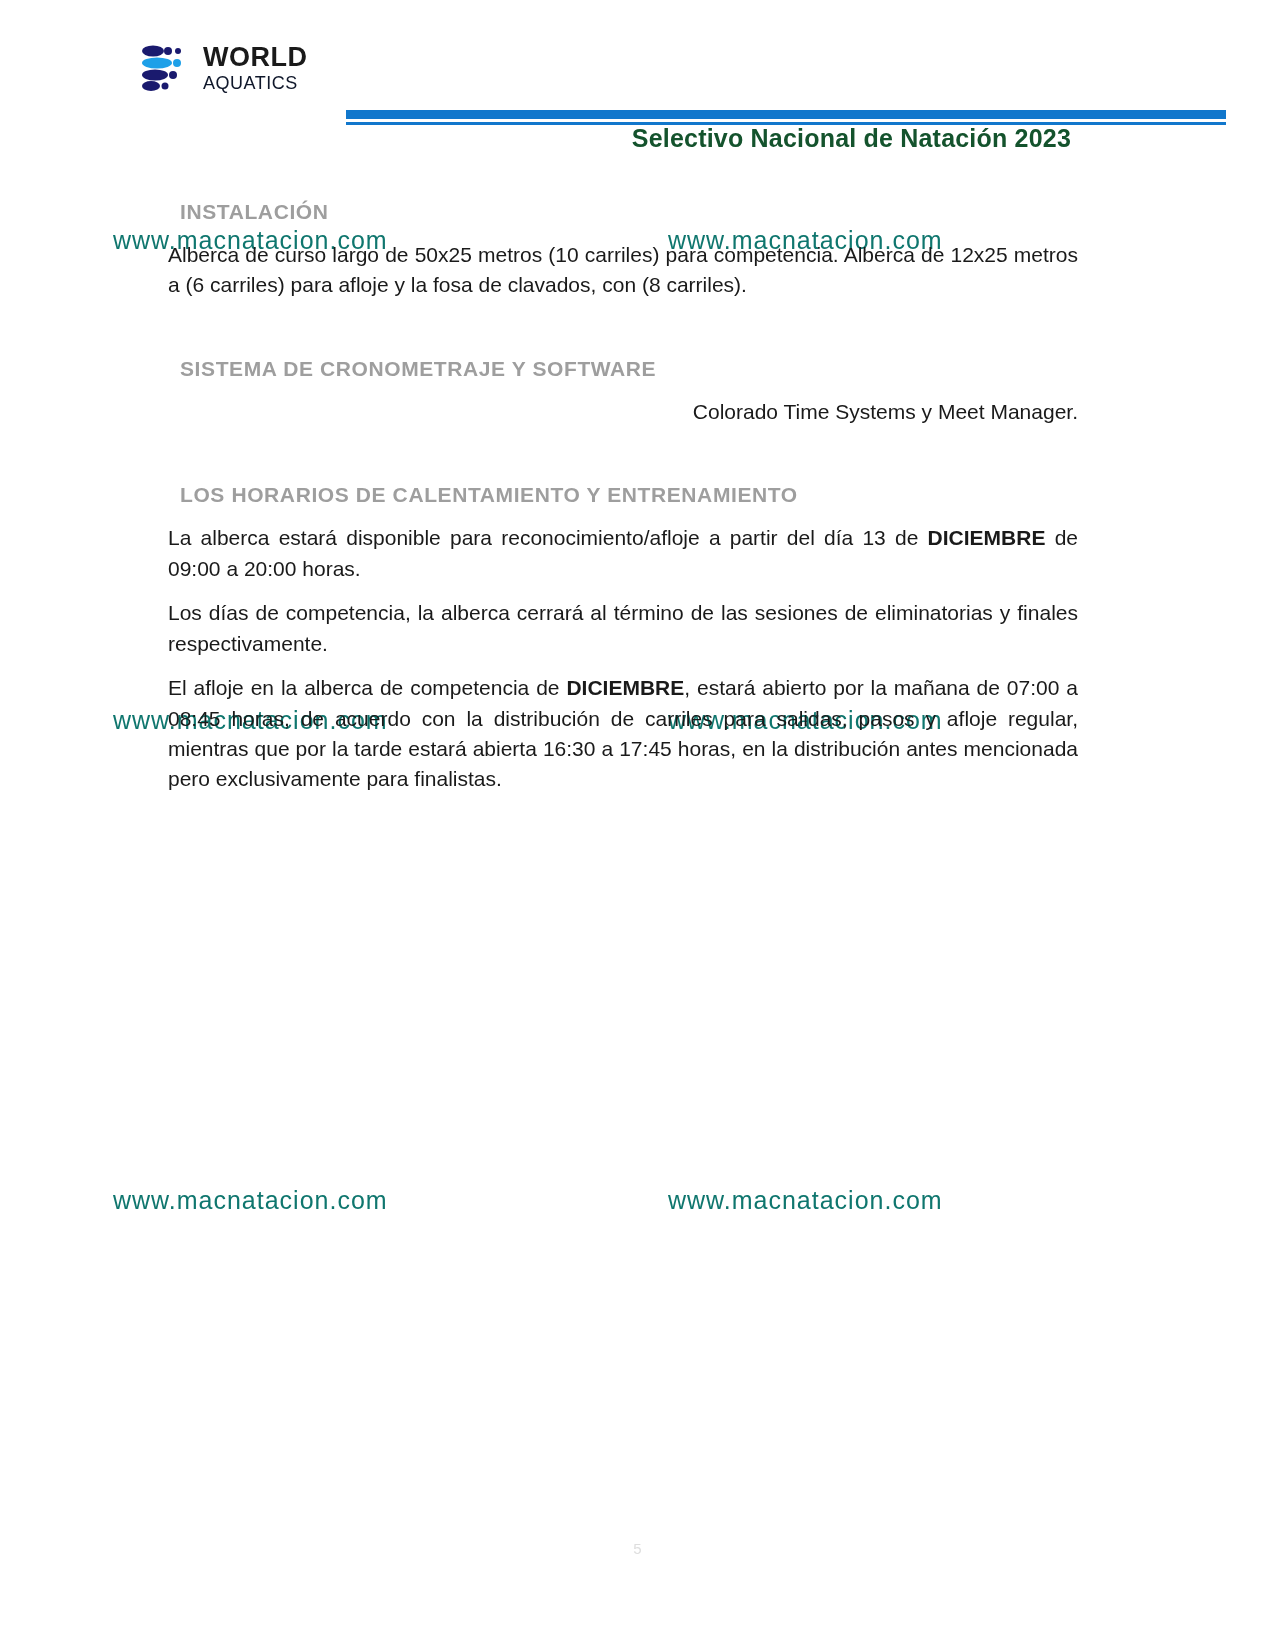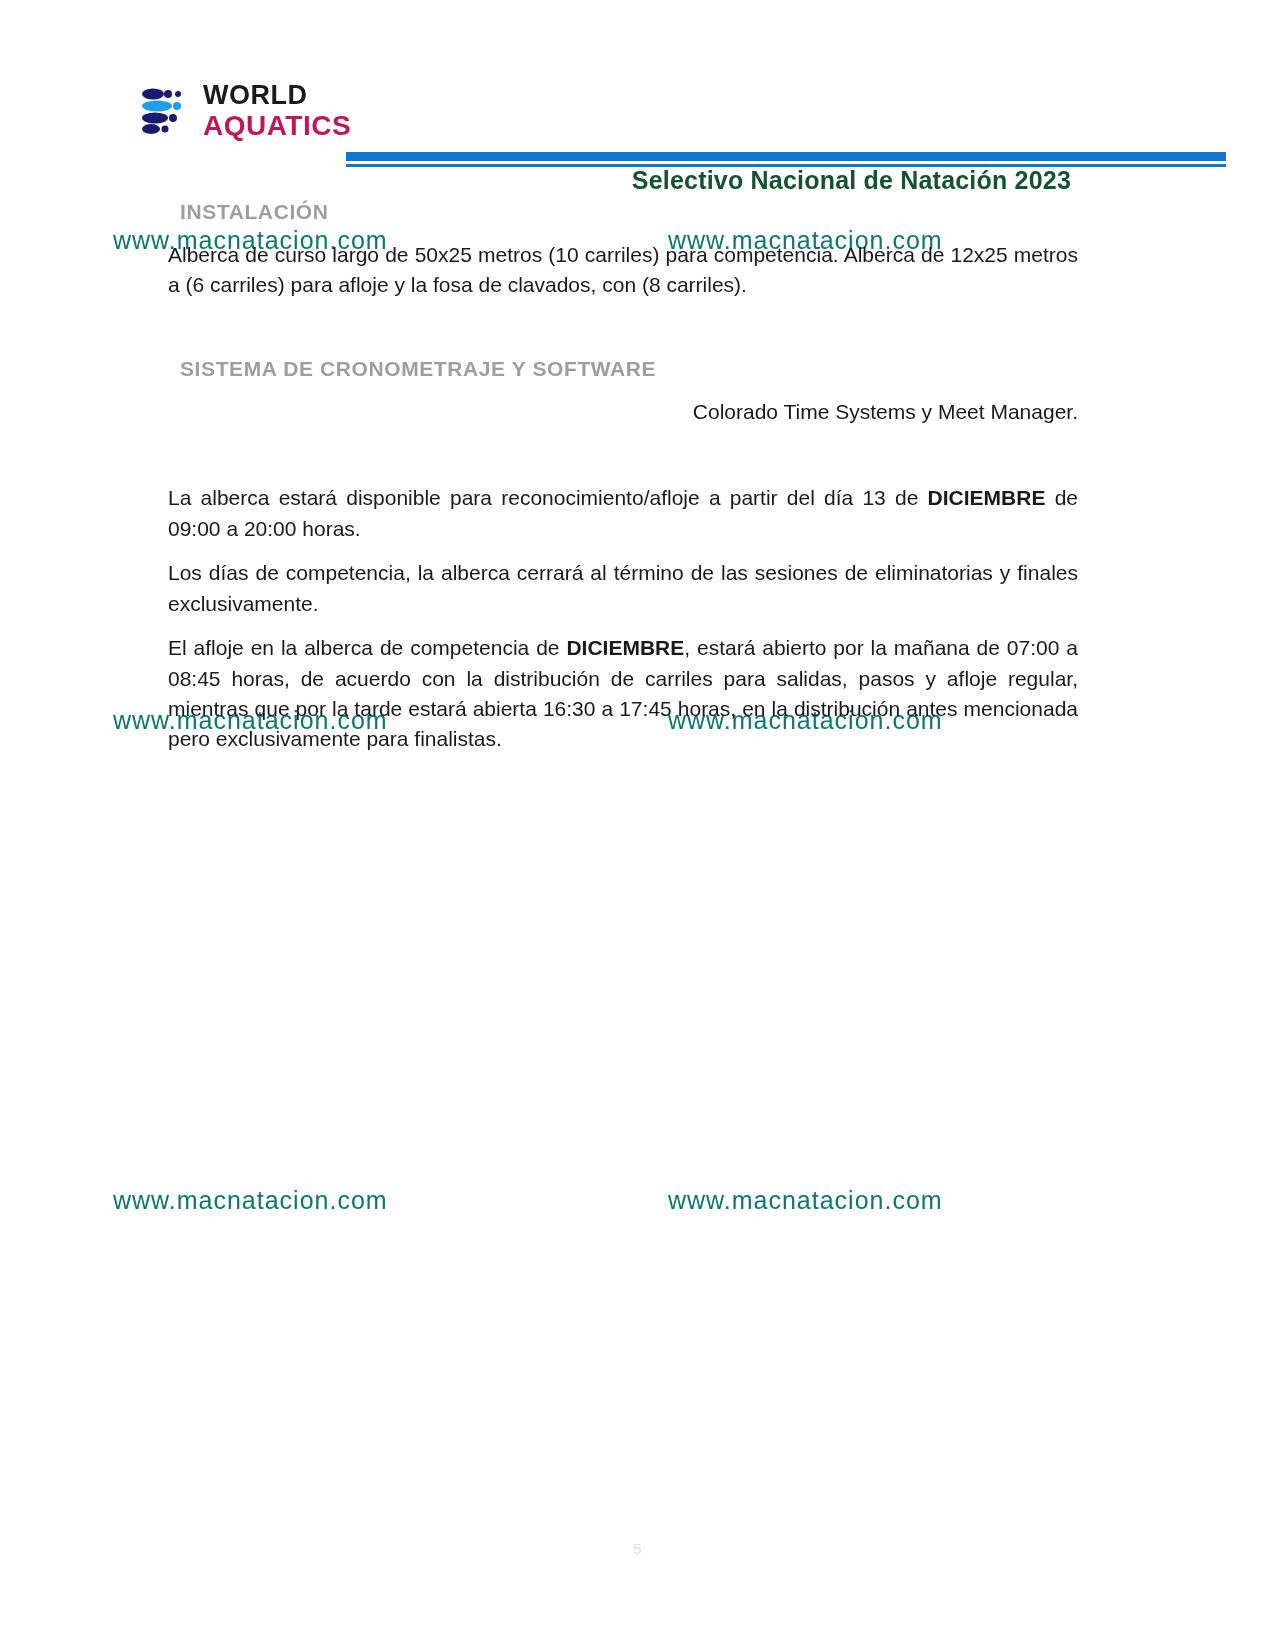--- a/index.html
+++ b/index.html
@@ -20,21 +20,20 @@
     position: relative;
     width: 1275px;
     height: 1650px;
   }
   .header {
     position: absolute;
     top: 38px;
     left: 0;
     width: 1120px;
     height: 90px;
-    margin-top: 42px;
   }
   .logo-wrap {
     position: absolute;
     left: 137px;
     top: 2px;
     display: flex;
     align-items: center;
     gap: 10px;
   }
   .logo-mark {
@@ -47,24 +46,24 @@
     flex-direction: column;
     line-height: 1;
   }
   .logo-world {
     font-size: 27px;
     font-weight: bold;
     letter-spacing: 0.5px;
     color: #1a1a1a;
   }
   .logo-aquatics {
-    font-size: 28px;
-    font-weight: bold;
+    font-size: 18px;
+    font-weight: normal;
     letter-spacing: 0.5px;
-    color: #be185d;
+    color: #0f172a;
     margin-top: 3px;
   }
   .header-rule {
     position: absolute;
     left: 346px;
     top: 72px;
     width: 880px;
     height: 9px;
     background: #1177cc;
   }
@@ -183,22 +182,23 @@
       <h2 class="section-title">INSTALACIÓN</h2>
       <p class="para">Alberca de curso largo de 50x25 metros (10 carriles) para competencia. Alberca de 12x25 metros a (6 carriles) para afloje y la fosa de clavados, con (8 carriles).</p>
     </div>
 
     <div class="block">
       <h2 class="section-title">SISTEMA DE CRONOMETRAJE Y SOFTWARE</h2>
       <p class="para nojust">Colorado Time Systems y Meet Manager.</p>
     </div>
 
     <div class="block">
+      <h2 class="section-title">LOS HORARIOS DE CALENTAMIENTO Y ENTRENAMIENTO</h2>
       <p class="para">La alberca estará disponible para reconocimiento/afloje a partir del día 13 de <b>DICIEMBRE</b> de 09:00 a 20:00 horas.</p>
-      <p class="para">Los días de competencia, la alberca cerrará al término de las sesiones de eliminatorias y finales exclusivamente.</p>
+      <p class="para">Los días de competencia, la alberca cerrará al término de las sesiones de eliminatorias y finales respectivamente.</p>
       <p class="para">El afloje en la alberca de competencia de <b>DICIEMBRE</b>, estará abierto por la mañana de 07:00 a 08:45 horas, de acuerdo con la distribución de carriles para salidas, pasos y afloje regular, mientras que por la tarde estará abierta 16:30 a 17:45 horas, en la distribución antes mencionada pero exclusivamente para finalistas.</p>
     </div>
 
   </div>
 
   <div class="footer-page">5</div>
 
 </div>
 
 </body></html>

